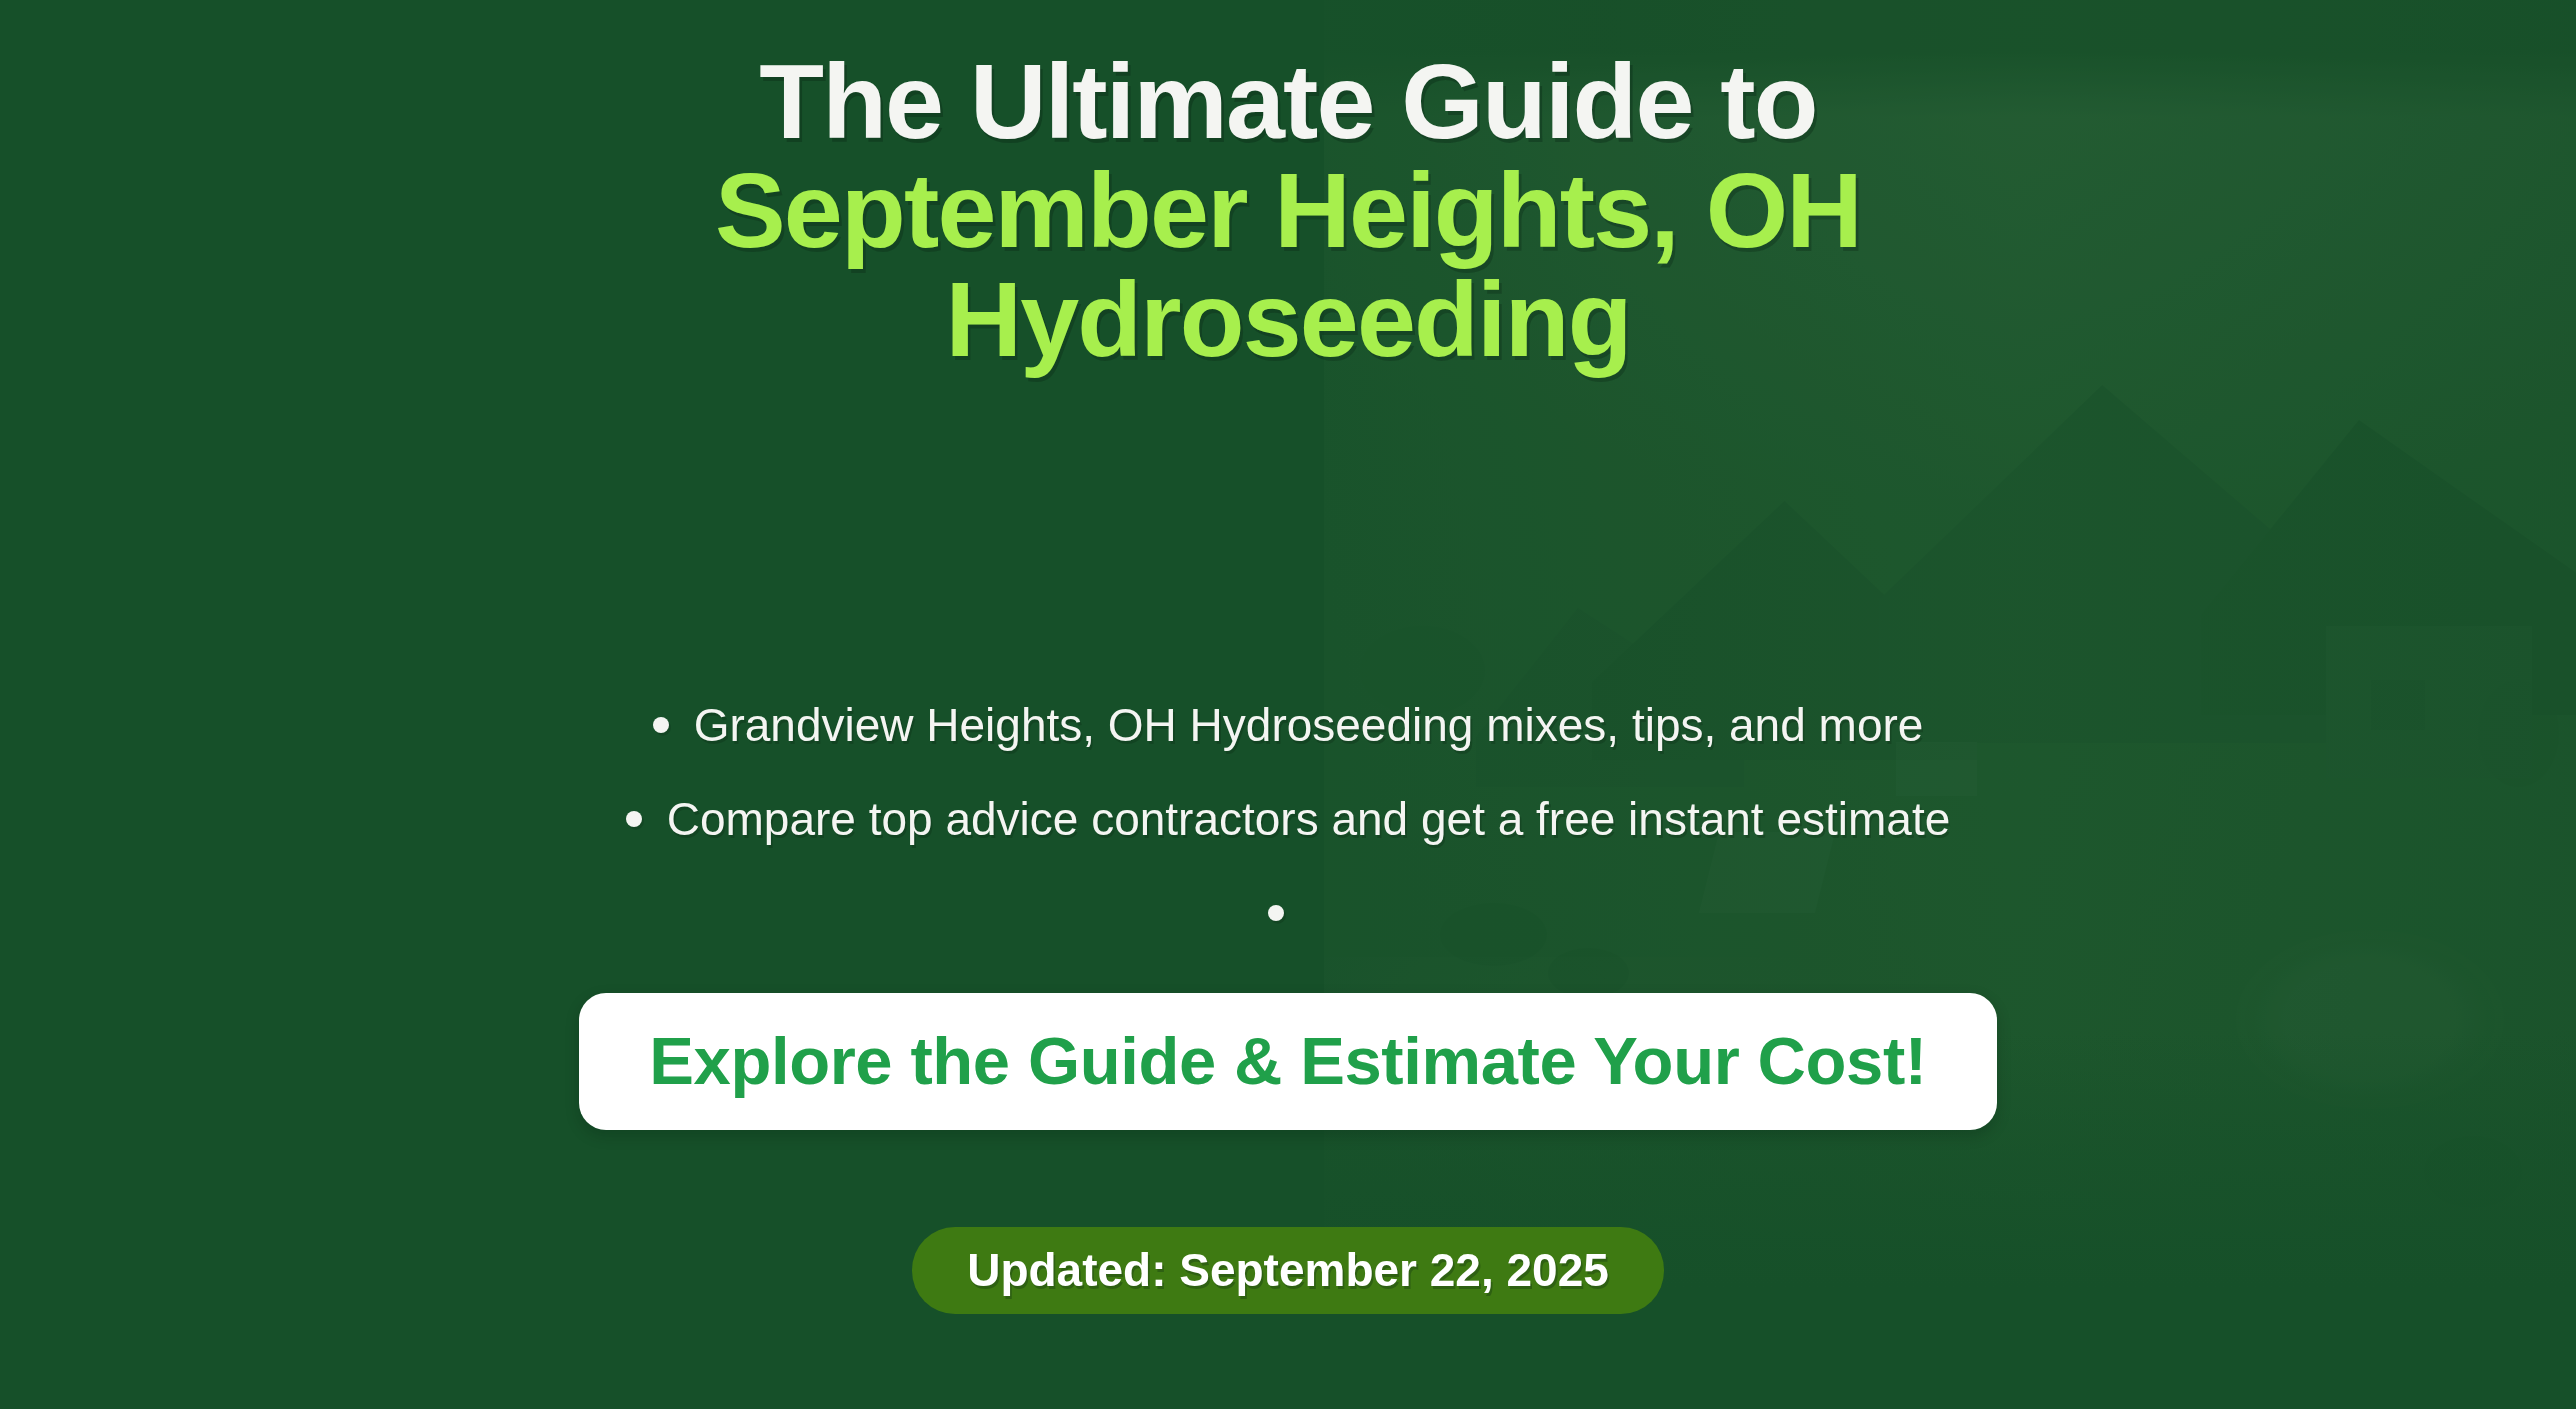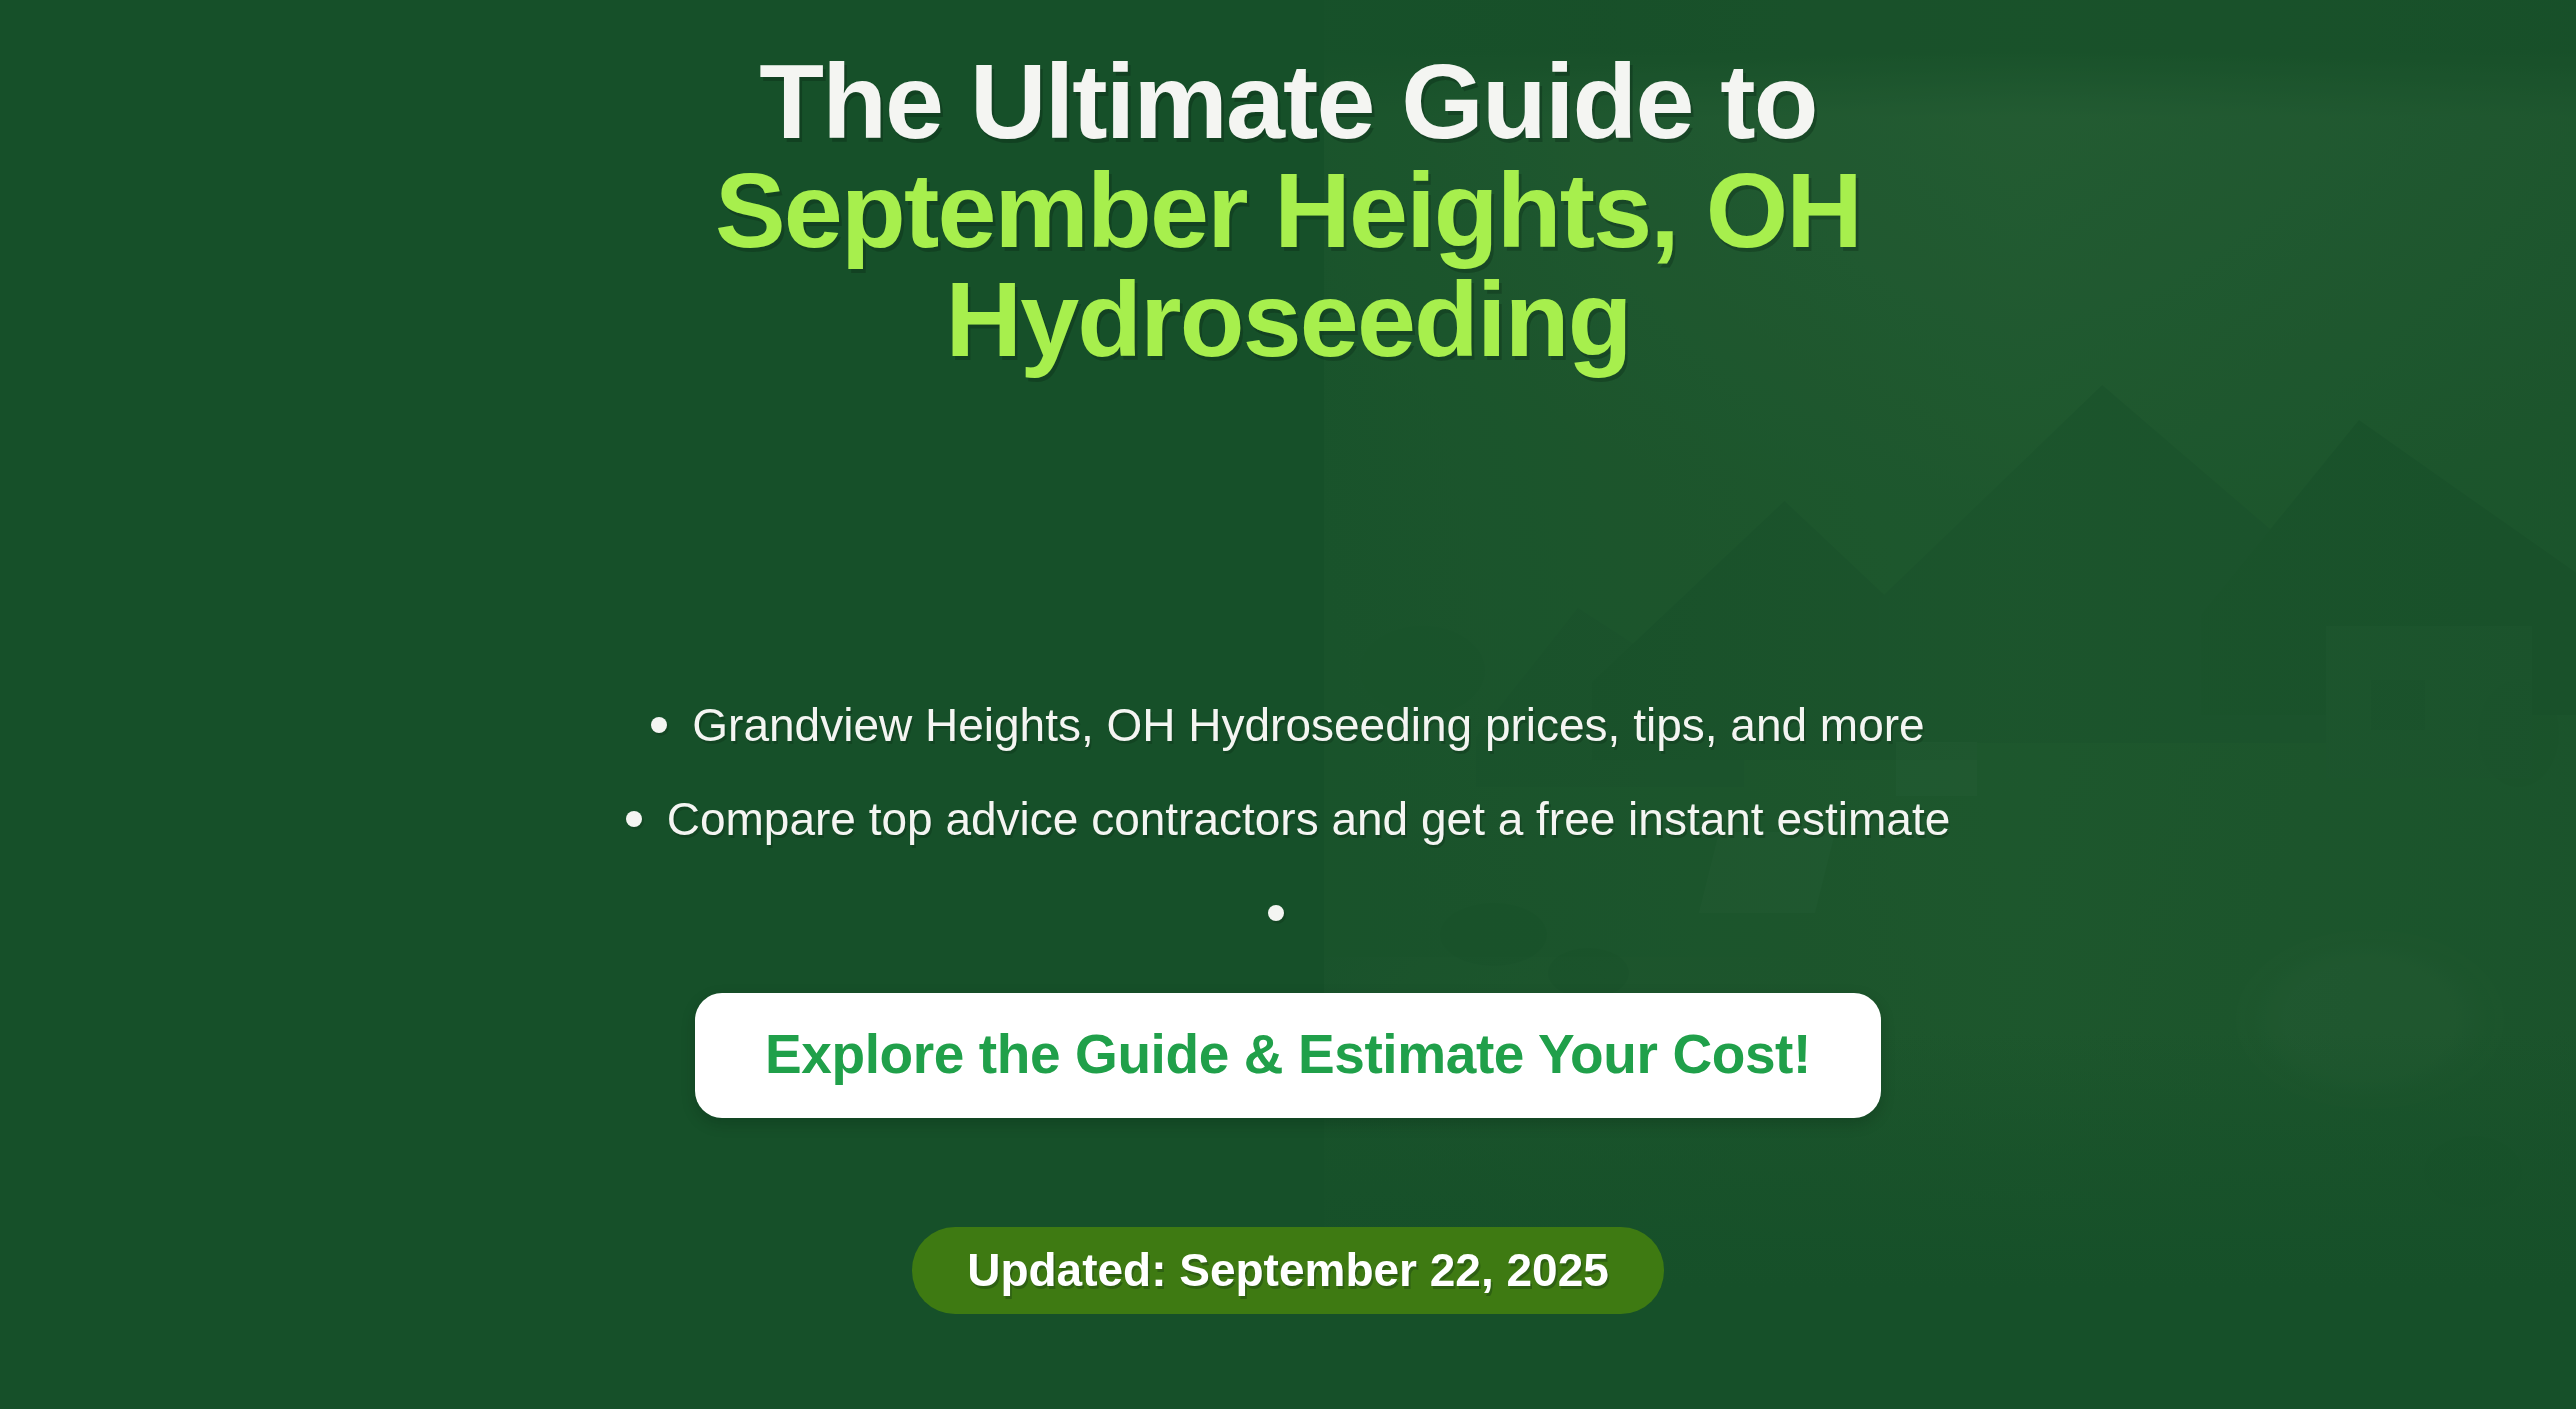--- a/index.html
+++ b/index.html
@@ -154,21 +154,21 @@
   }
 
   #cta-wrap {
     position:absolute; left:0; right:0; top:993px;
     text-align:center;
   }
   #cta {
     display:inline-block;
     background:#FFFFFF;
     color:#20A04A;
-    font-size:55px;
+    font-size:67px;
     font-weight:bold;
     letter-spacing:-0.4px;
     padding:34px 70px 36px 70px;
     border-radius:27px;
     border:none;
     cursor:pointer;
     box-shadow:0 5.4px 14.3px rgba(6,26,12,.22);
     font-family:"Liberation Sans", sans-serif;
     line-height:1;
   }
@@ -220,21 +220,21 @@
   <div id="content">
 
     <h1 id="headline">
       <span class="lead">The Ultimate Guide to</span>
       <span class="accent">September Heights, OH</span>
       <span class="accent">Hydroseeding</span>
     </h1>
 
     <ul id="bullets">
       <li>
-        <span class="dot"></span><span>Grandview Heights, OH Hydroseeding prices, tips, and more</span>
+        <span class="dot"></span><span>Grandview Heights, OH Hydroseeding mixes, tips, and more</span>
       </li>
       <li>
         <span class="dot"></span><span>Compare top advice contractors and get a free instant estimate</span>
       </li>
       <li>
         <span class="dot"></span>
       </li>
     </ul>
 
     <div id="cta-wrap">

